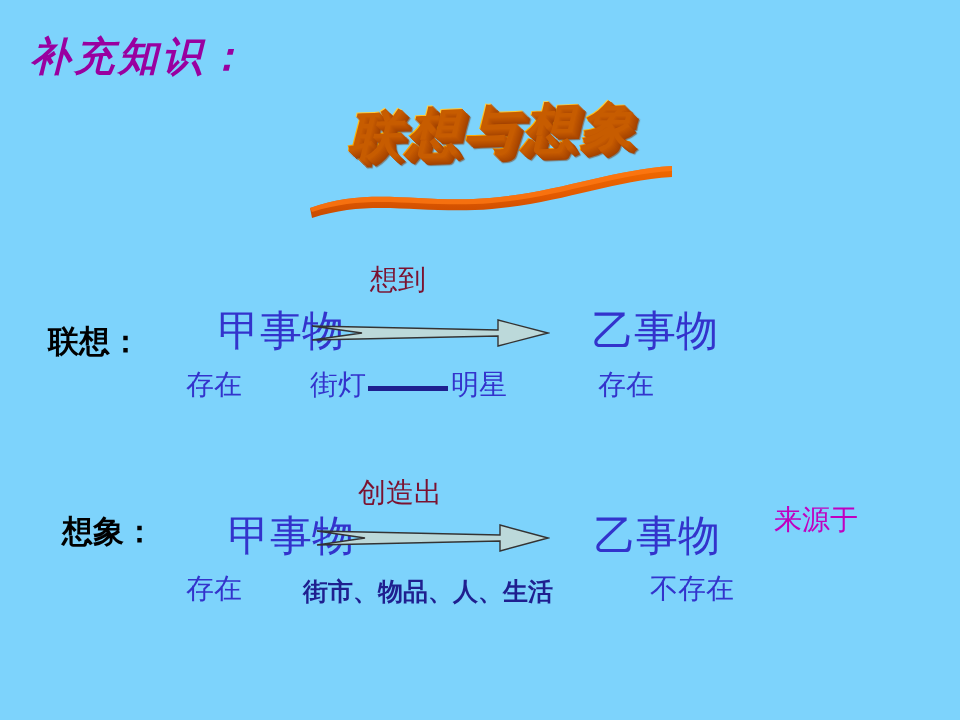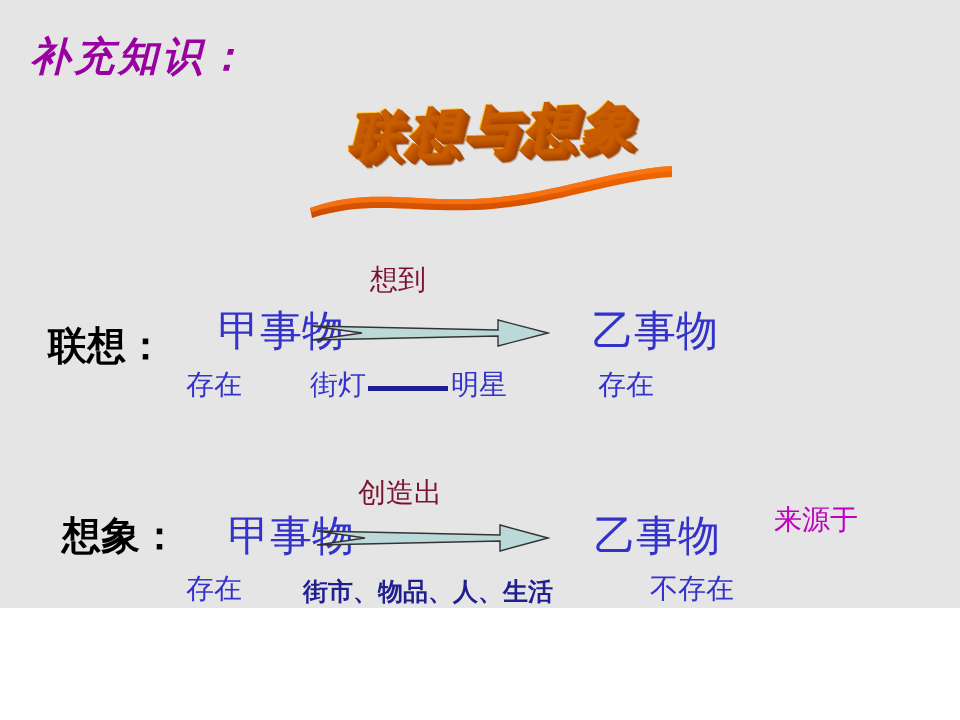--- a/index.html
+++ b/index.html
@@ -13,22 +13,22 @@
     position: relative;
     overflow: hidden;
     font-family: "Liberation Serif", "DejaVu Serif", serif;
     background: #ffffff;
   }
 
   .slide {
     position: absolute;
     inset: 0;
     width: 960px;
-    height: 608px;
-    background: #e5e5e5;
+    height: 720px;
+    background: #7dd3fc;
   }
 
   
   .heading {
     position: absolute;
     left: 30px;
     top: 36px;
     font-family: "DejaVu Sans", "Liberation Sans", sans-serif;
     font-size: 40px;
     font-weight: bold;
@@ -87,21 +87,21 @@
 
   
   .row { position: absolute; left: 0; width: 960px; }
   .row-1 { top: 258px; height: 160px; }
   .row-2 { top: 470px; height: 170px; }
 
   .rowlabel {
     position: absolute;
     font-family: "DejaVu Sans", "Liberation Sans", sans-serif;
     font-weight: bold;
-    font-size: 39px;
+    font-size: 31px;
     color: #000000;
     white-space: nowrap;
     line-height: 1;
   }
 
   .txt {
     position: absolute;
     white-space: nowrap;
     line-height: 1;
     font-family: "Liberation Serif", "DejaVu Serif", serif;

